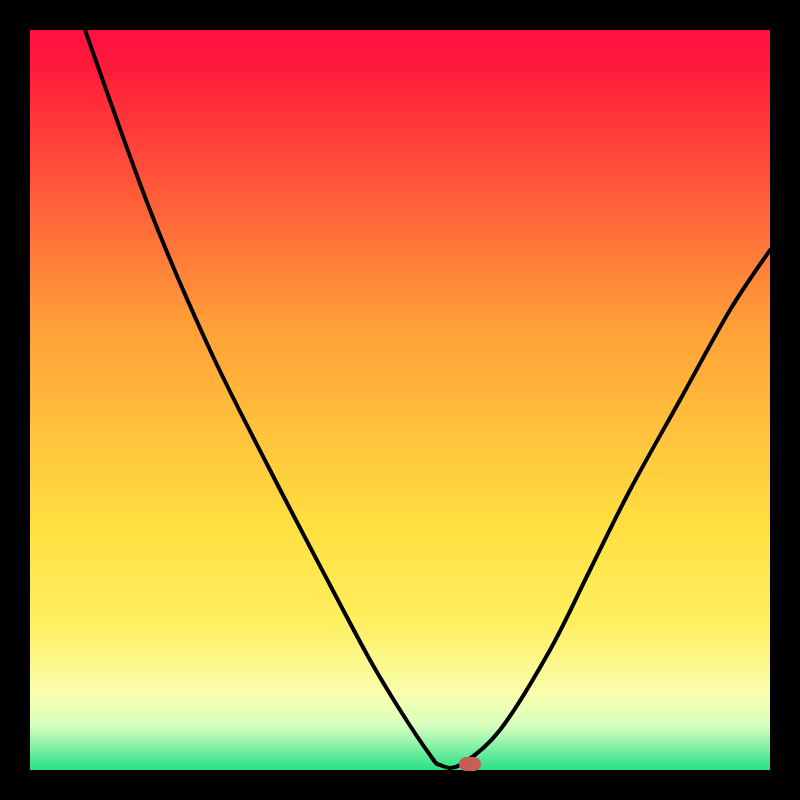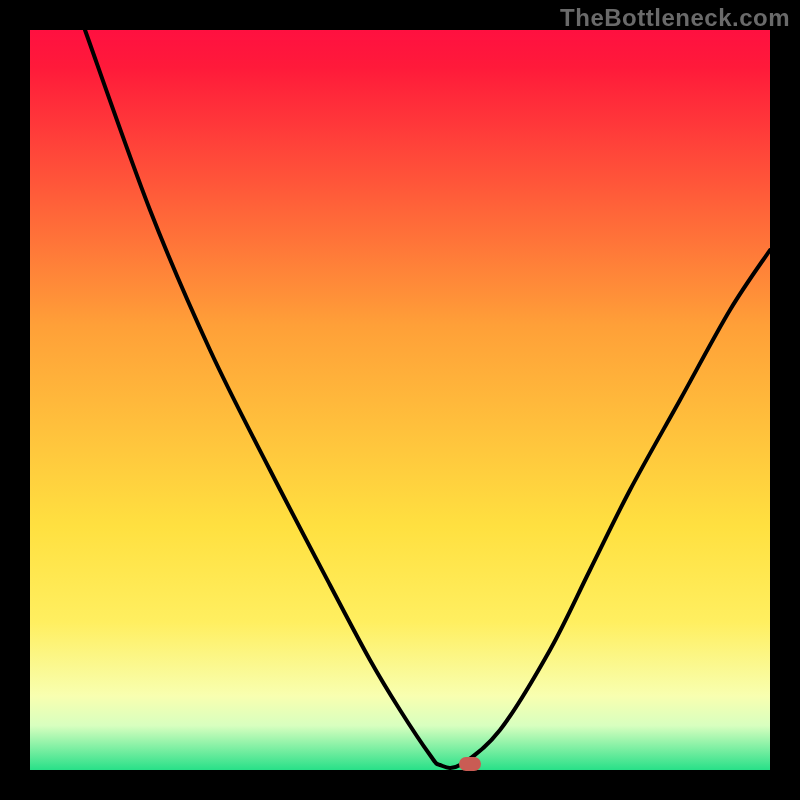--- a/index.html
+++ b/index.html
@@ -27,21 +27,20 @@
     pointer-events: none;
   }
   svg {
     display: block;
   }
 </style>
 </head>
 <body>
 
 <div class="chart-wrap">
-  <div class="watermark">TheBottleneck.com</div>
 
   <svg width="800" height="800" viewBox="0 0 800 800">
     <defs>
       <linearGradient id="bg-grad" x1="0" y1="0" x2="0" y2="1">
           <stop offset="0%" stop-color="#ff1040"></stop>
           <stop offset="5%" stop-color="#ff1a3a"></stop>
           <stop offset="40%" stop-color="#ffa038"></stop>
           <stop offset="67%" stop-color="#ffe040"></stop>
           <stop offset="80%" stop-color="#ffef60"></stop>
           <stop offset="90%" stop-color="#f8ffb0"></stop>

